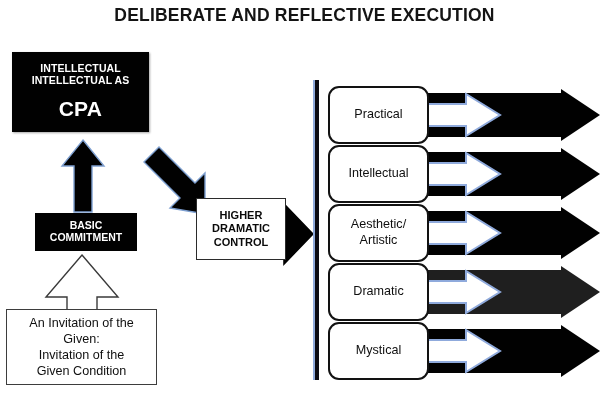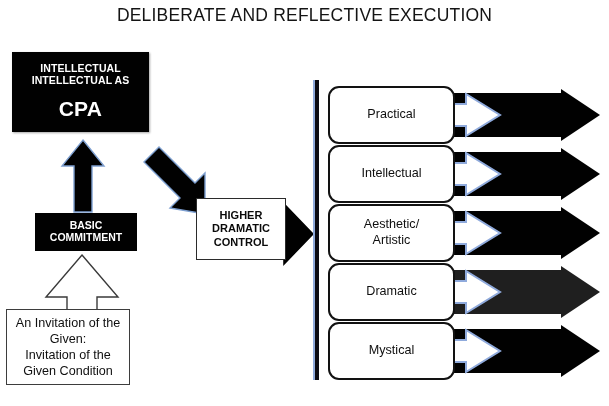--- a/index.html
+++ b/index.html
@@ -21,21 +21,21 @@
   
   #diagram-title {
     position: absolute;
     left: 0;
     top: 5px;
     width: 609px;
     text-align: center;
     font-size: 17.5px;
     letter-spacing: 0.2px;
     color: #141414;
-    font-weight: 400;
+    font-weight: 700;
     font-family: "Liberation Sans", sans-serif;
   }
 
   
   .blackbox {
     position: absolute;
     background: #010101;
     color: #ffffff;
     display: flex;
     flex-direction: column;
@@ -71,21 +71,21 @@
     width: 102px;
     height: 38px;
     font-size: 10.5px;
   }
 
   
   #invitation-box {
     position: absolute;
     left: 6px;
     top: 309px;
-    width: 124px;
+    width: 151px;
     height: 76px;
     border: 1.3px solid #3d3d3d;
     background: #ffffff;
     color: #0f0f0f;
     display: flex;
     align-items: center;
     justify-content: center;
     text-align: center;
     font-size: 12.6px;
     line-height: 1.28;
@@ -166,21 +166,21 @@
     position: absolute;
     left: 53px;
     top: 3px;
     width: 219px;
     height: 52px;
   }
   .row-label {
     position: absolute;
     left: 0;
     top: 0;
-    width: 127px;
+    width: 101px;
     height: 58px;
     border: 2px solid #121212;
     border-radius: 11px;
     background: #ffffff;
     display: flex;
     align-items: center;
     justify-content: center;
     text-align: center;
     font-size: 12.6px;
     color: #0f0f0f;

